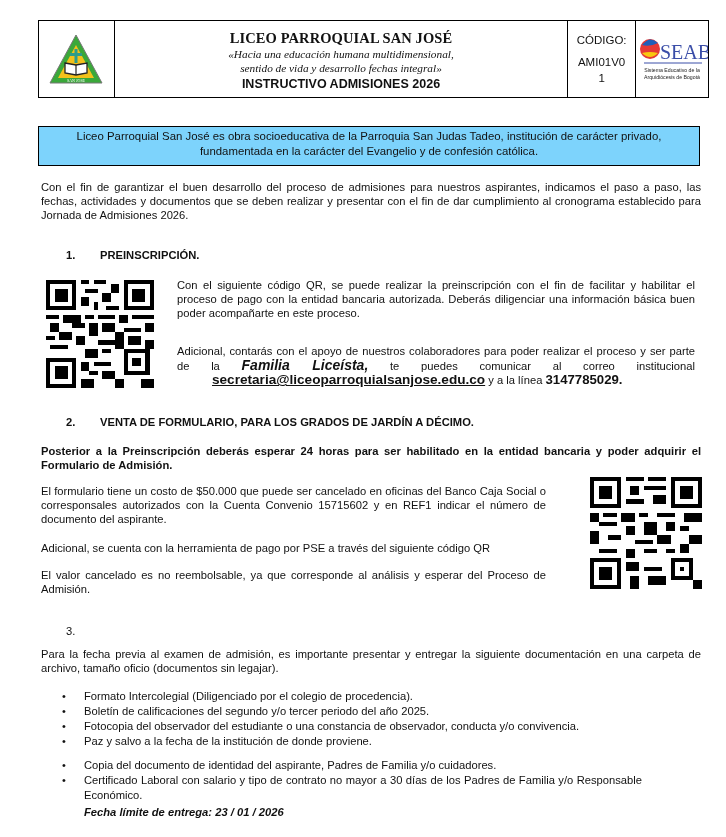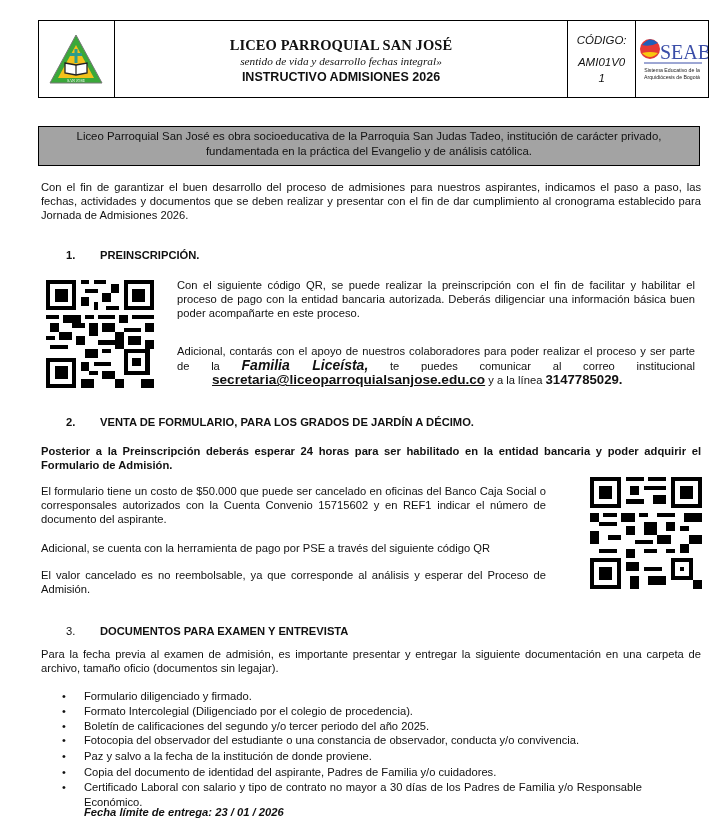--- a/index.html
+++ b/index.html
@@ -4,28 +4,28 @@
 <style>
   * { box-sizing: border-box; margin: 0; padding: 0; }
   html, body { width: 726px; height: 837px; background: #ffffff; overflow: hidden; }
   body { font-family: "Liberation Sans", sans-serif; color: #111; font-size: 11.2px; position: relative; }
 
   .header-table { position: absolute; left: 38px; top: 20px; width: 671px; height: 78px; border: 1.3px solid #000; display: flex; }
   .hcell { border-right: 1.3px solid #000; height: 100%; display: flex; align-items: center; justify-content: center; }
   .hcell:last-child { border-right: none; }
   .hc-logo { width: 76px; }
   .hc-title { width: 455px; flex-direction: column; text-align: center; }
-  .hc-code { width: 68px; flex-direction: column; text-align: right; font-size: 11.5px; line-height: 16px; font-style: italic; }
+  .hc-code { width: 68px; flex-direction: column; text-align: right; font-size: 11.5px; line-height: 16px; }
   .hc-seab { flex: 1; }
   .school-name { font-family: "Liberation Serif", serif; font-weight: bold; font-size: 14.5px; letter-spacing: 0.1px; margin-top: 2px; }
   .motto { font-family: "Liberation Serif", serif; font-style: italic; font-size: 11.3px; line-height: 14px; }
   .doc-title { font-weight: bold; font-size: 12.5px; margin-top: 2px; }
   .code-label { margin-bottom: 6px; }
 
-  .banner { position: absolute; left: 38px; top: 126px; width: 662px; height: 40px; background: #a3a3a3; border: 1.3px solid #000; text-align: center; font-size: 11.4px; line-height: 15px; padding-top: 2px; }
+  .banner { position: absolute; left: 38px; top: 126px; width: 662px; height: 40px; background: #7dd3fc; border: 1.3px solid #000; text-align: center; font-size: 11.4px; line-height: 15px; padding-top: 2px; }
 
   .para { position: absolute; left: 41px; width: 660px; text-align: justify; line-height: 14.2px; font-size: 11.2px; }
   .sec-head { position: absolute; left: 66px; font-weight: bold; font-size: 11.2px; display: flex; }
   .sec-num { width: 34px; }
   .sec-num.normal { font-weight: normal; }
 
   .qr { position: absolute; }
   .qr svg { display: block; }
 
   .email { font-weight: bold; text-decoration: underline; font-size: 13.6px; }
@@ -47,20 +47,21 @@
       <polygon points="28,12 46,45 10,45" fill="#f3c11b"></polygon>
       <rect x="26.5" y="16" width="3" height="14" fill="#2e9c8a"></rect>
       <rect x="22" y="20" width="12" height="3" fill="#2e9c8a"></rect>
       <path d="M17,30 L28,32 L39,30 L39,40 L28,42 L17,40 Z" fill="#fff" stroke="#222" stroke-width="1.3"></path>
       <line x1="28" y1="32" x2="28" y2="42" stroke="#222" stroke-width="1.2"></line>
       <text x="28" y="49" font-size="4" text-anchor="middle" fill="#fff" font-family="Liberation Serif, serif">SAN JOSE</text>
     </svg>
   </div>
   <div class="hcell hc-title">
     <div class="school-name">LICEO PARROQUIAL SAN JOSÉ</div>
+    <div class="motto">«Hacia una educación humana multidimensional,</div>
     <div class="motto">sentido de vida y desarrollo fechas integral»</div>
     <div class="doc-title">INSTRUCTIVO ADMISIONES 2026</div>
   </div>
   <div class="hcell hc-code">
     <div class="code-label">CÓDIGO:</div>
     <div>AMI01V0</div>
     <div>1</div>
   </div>
   <div class="hcell hc-seab">
     <svg width="72" height="56" viewBox="0 0 72 56">
@@ -70,21 +71,21 @@
       <text x="24" y="28" font-family="Liberation Serif, serif" font-size="20" fill="#3b4ea8">SEAB</text>
       <line x1="8" y1="32" x2="66" y2="32" stroke="#3b4ea8" stroke-width="1"></line>
       <text x="36" y="41" font-size="5.2" text-anchor="middle" fill="#222" font-family="Liberation Sans, sans-serif">Sistema Educativo de la</text>
       <text x="36" y="48" font-size="5.2" text-anchor="middle" fill="#222" font-family="Liberation Sans, sans-serif">Arquidiócesis de Bogotá</text>
     </svg>
   </div>
 </div>
 
 <div class="banner">
   <div>Liceo Parroquial San José es obra socioeducativa de la Parroquia San Judas Tadeo, institución de carácter privado,</div>
-  <div>fundamentada en la práctica del Evangelio y de análisis católica.</div>
+  <div>fundamentada en la carácter del Evangelio y de confesión católica.</div>
 </div>
 
 <p class="para" style="top:180px;">Con el fin de garantizar el buen desarrollo del proceso de admisiones para nuestros aspirantes, indicamos el paso a paso, las fechas, actividades y documentos que se deben realizar y presentar con el fin de dar cumplimiento al cronograma establecido para Jornada de Admisiones 2026.</p>
 
 <div class="sec-head" style="top:249px;">
   <span class="sec-num">1.</span>
   <span>PREINSCRIPCIÓN.</span>
 </div>
 
 <div class="qr" style="left:45px; top:280px;">
@@ -208,28 +209,26 @@
         <rect x="12" y="20" width="4" height="1"></rect>
         <rect x="9" y="22" width="2" height="3"></rect>
       <rect x="13" y="22" width="4" height="2"></rect>
         <rect x="23" y="23" width="2" height="2"></rect>
     </g>
   </svg>
 </div>
 
 <div class="sec-head" style="top:625px;">
   <span class="sec-num normal">3.</span>
-  <span>DOCUMENTOS PARA EXAMEN Y ENTREVISTA</span>
 </div>
 
 <p class="para" style="top:647px;">Para la fecha previa al examen de admisión, es importante presentar y entregar la siguiente documentación en una carpeta de archivo, tamaño oficio (documentos sin legajar).</p>
 
 <ul class="bullets">
-  <li>Formulario diligenciado y firmado.</li>
   <li>Formato Intercolegial (Diligenciado por el colegio de procedencia).</li>
   <li>Boletín de calificaciones del segundo y/o tercer periodo del año 2025.</li>
   <li>Fotocopia del observador del estudiante o una constancia de observador, conducta y/o convivencia.</li>
   <li style="margin-top:1px;">Paz y salvo a la fecha de la institución de donde proviene.</li>
-  <li style="margin-top:1px;">Copia del documento de identidad del aspirante, Padres de Familia y/o cuidadores.</li>
+  <li style="margin-top:9px;">Copia del documento de identidad del aspirante, Padres de Familia y/o cuidadores.</li>
   <li>Certificado Laboral con salario y tipo de contrato no mayor a 30 días de los Padres de Familia y/o Responsable Económico.</li>
 </ul>
 
 <div class="deadline">Fecha límite de entrega: 23 / 01 / 2026</div>
 
 </body></html>

